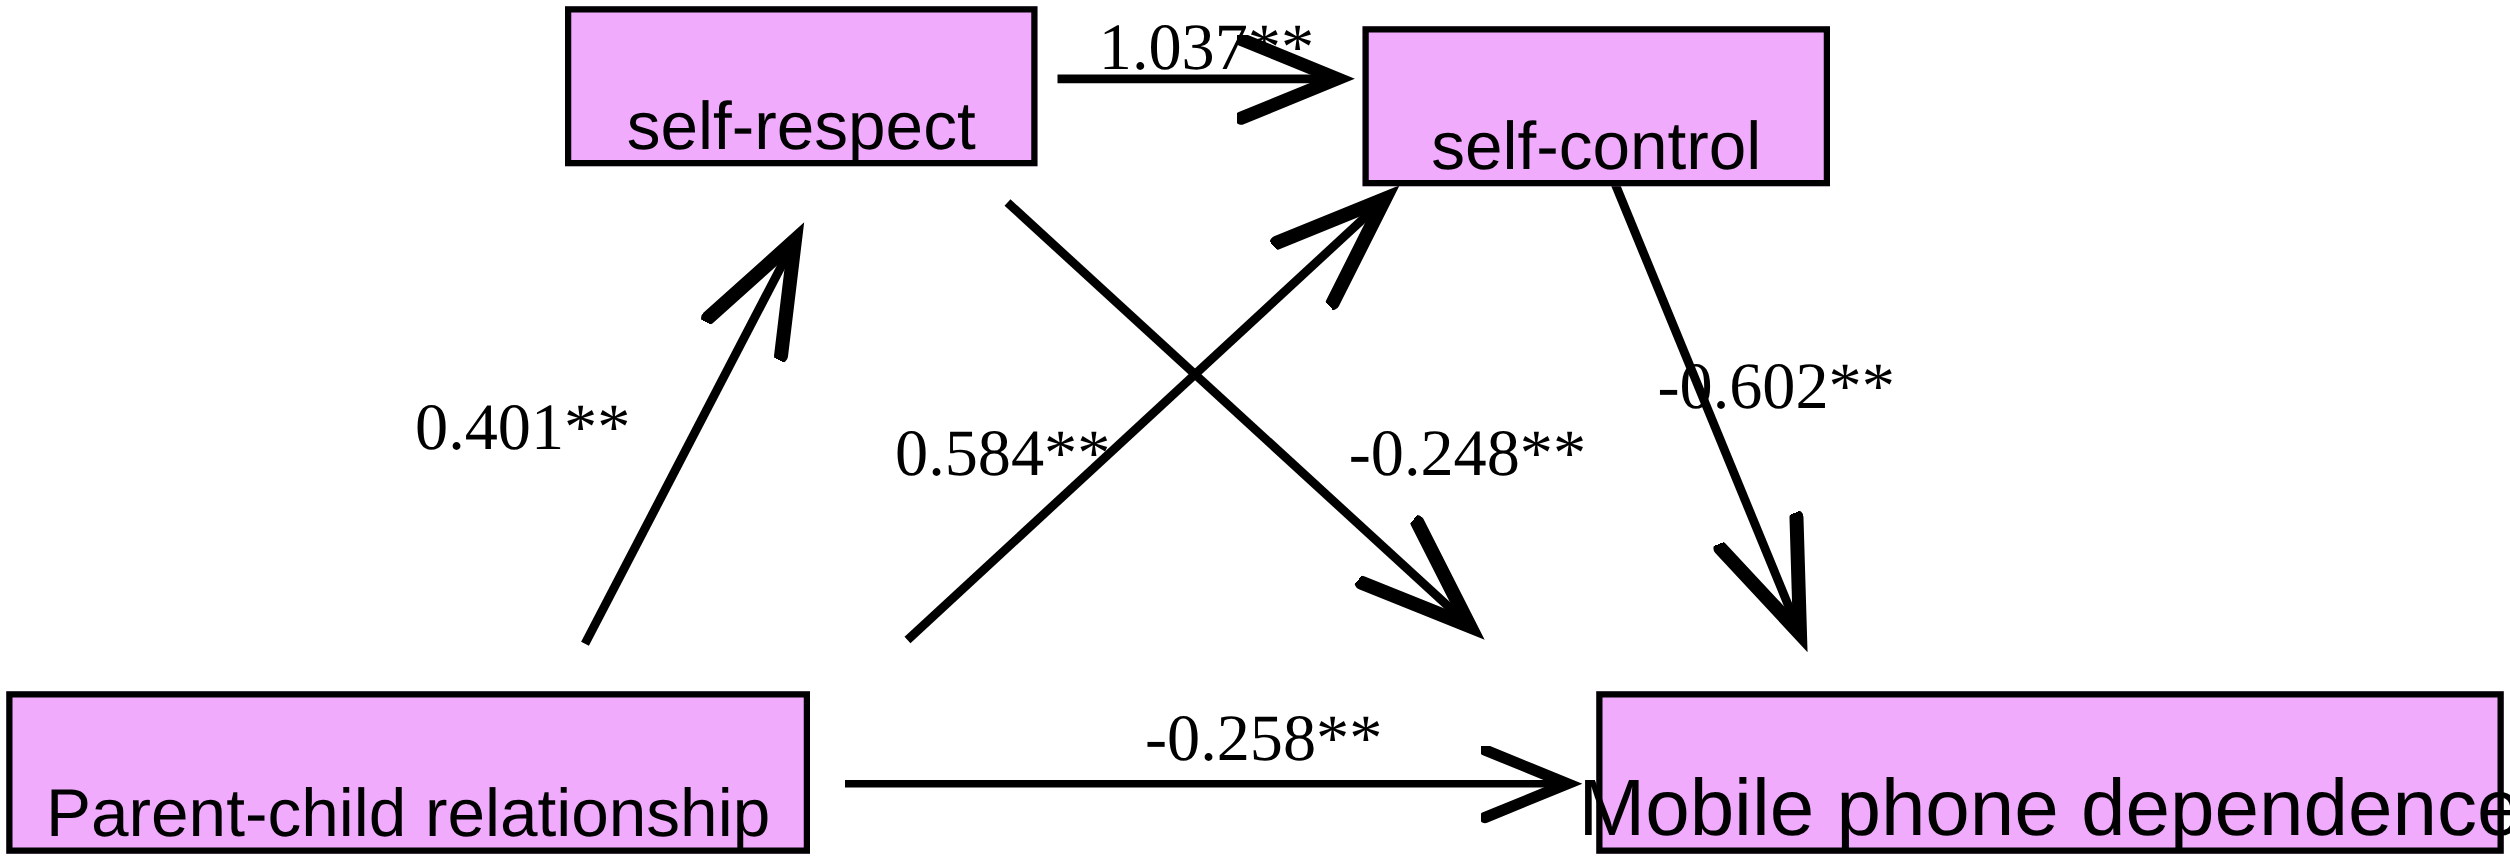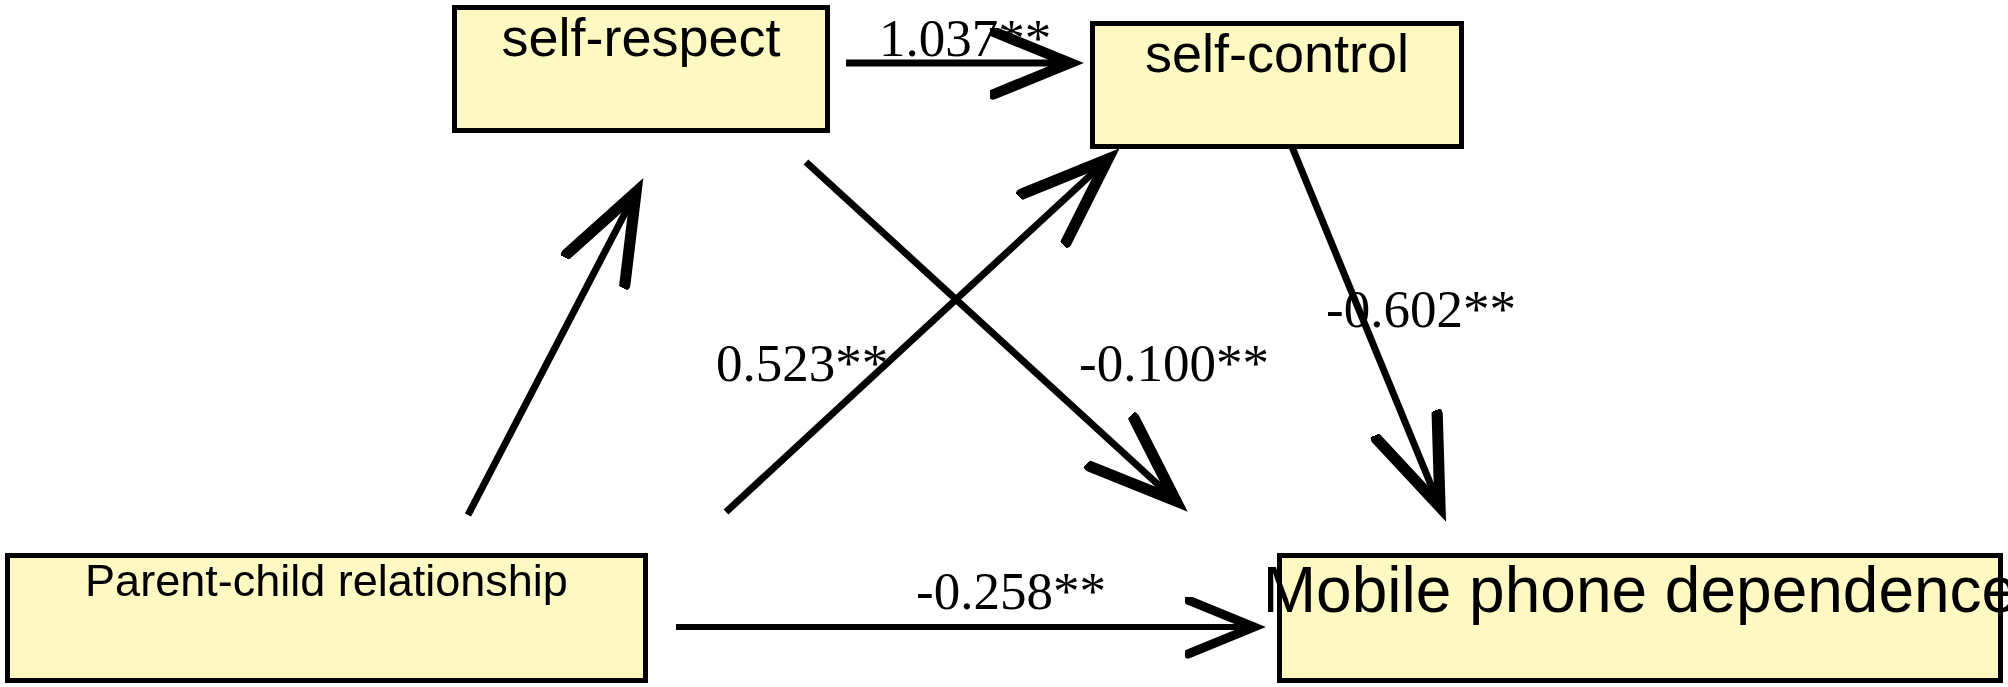--- a/index.html
+++ b/index.html
@@ -20,23 +20,23 @@
     position: absolute;
     left: 0;
     top: 0;
     width: 2008px;
     height: 687px;
   }
   .node-box {
     position: absolute;
     box-sizing: border-box;
     border: 5px solid #000000;
-    background: #fef9c3;
+    background: #f0abfc;
     display: flex;
-    align-items: flex-start;
+    align-items: flex-end;
     justify-content: center;
     z-index: 3;
   }
   .node-label {
     font-family: "Liberation Sans", sans-serif;
     color: #000000;
     white-space: nowrap;
     line-height: 1;
   }
   
@@ -57,21 +57,21 @@
   }
   #node-self-control .node-label { font-size: 54px; }
 
   
   #node-parent-child {
     left: 5px;
     top: 553px;
     width: 643px;
     height: 130px;
   }
-  #node-parent-child .node-label { font-size: 45px; }
+  #node-parent-child .node-label { font-size: 54px; }
 
   #node-mobile-dependence {
     left: 1277px;
     top: 553px;
     width: 726px;
     height: 130px;
   }
   #node-mobile-dependence .node-label { font-size: 64px; }
 
   
@@ -130,22 +130,23 @@
   <div id="node-parent-child" class="node-box">
     <span class="node-label">Parent-child relationship</span>
   </div>
 
   <div id="node-mobile-dependence" class="node-box">
     <span class="node-label">Mobile phone dependence</span>
   </div>
 
   <span id="label-sr-sc" class="edge-label">1.037**</span>
 
+  <span id="label-pc-sr" class="edge-label">0.401**</span>
 
-  <span id="label-pc-sc" class="edge-label">0.523**</span>
+  <span id="label-pc-sc" class="edge-label">0.584**</span>
 
-  <span id="label-sr-mpd" class="edge-label">-0.100**</span>
+  <span id="label-sr-mpd" class="edge-label">-0.248**</span>
 
   <span id="label-sc-mpd" class="edge-label">-0.602**</span>
 
   <span id="label-pc-mpd" class="edge-label">-0.258**</span>
 
 </div>
 
 </body></html>

